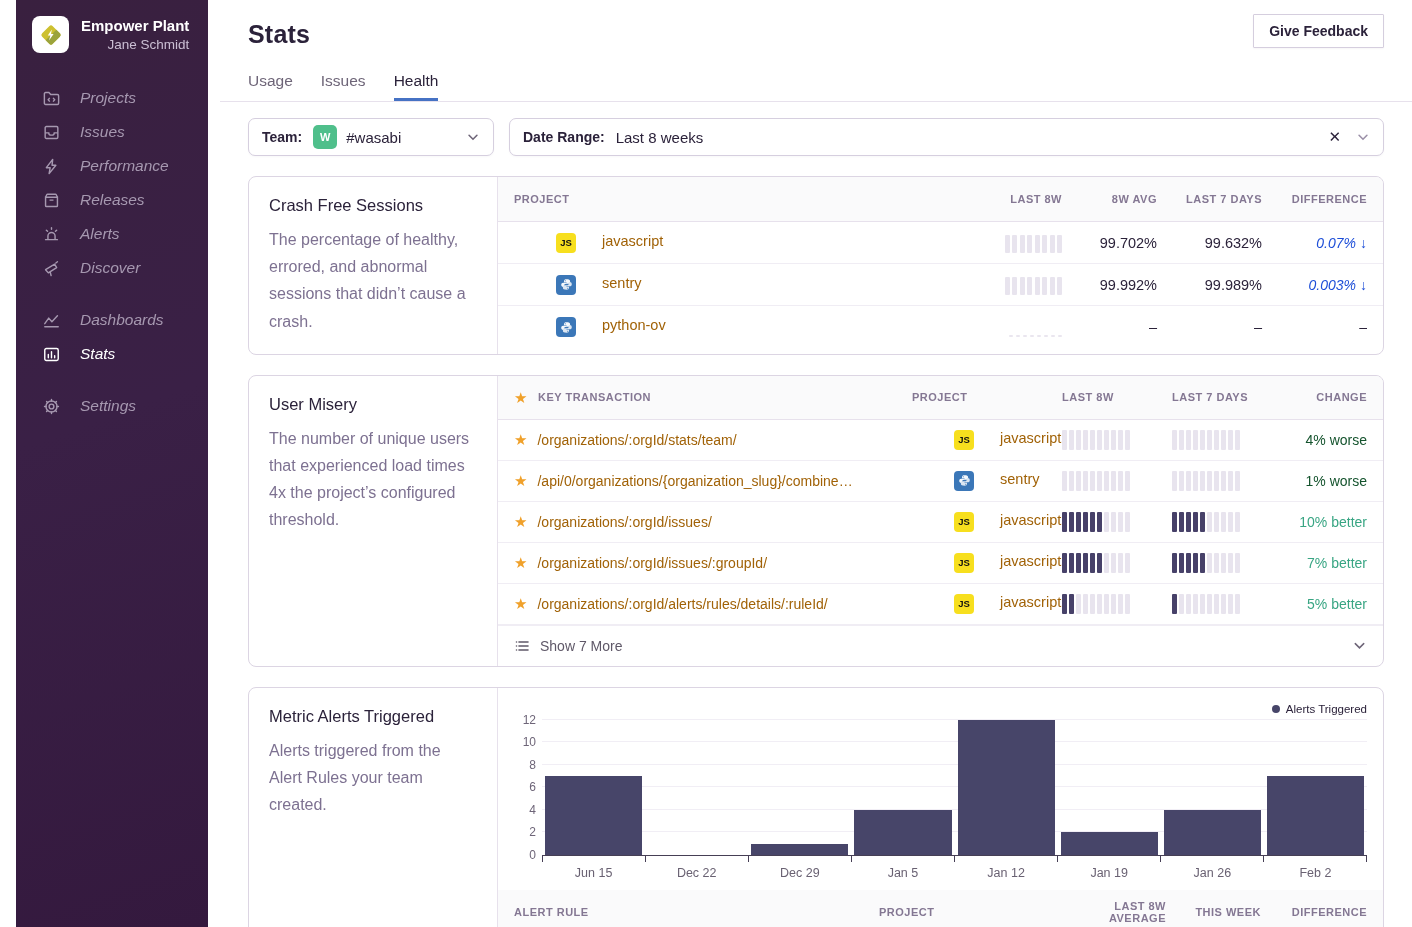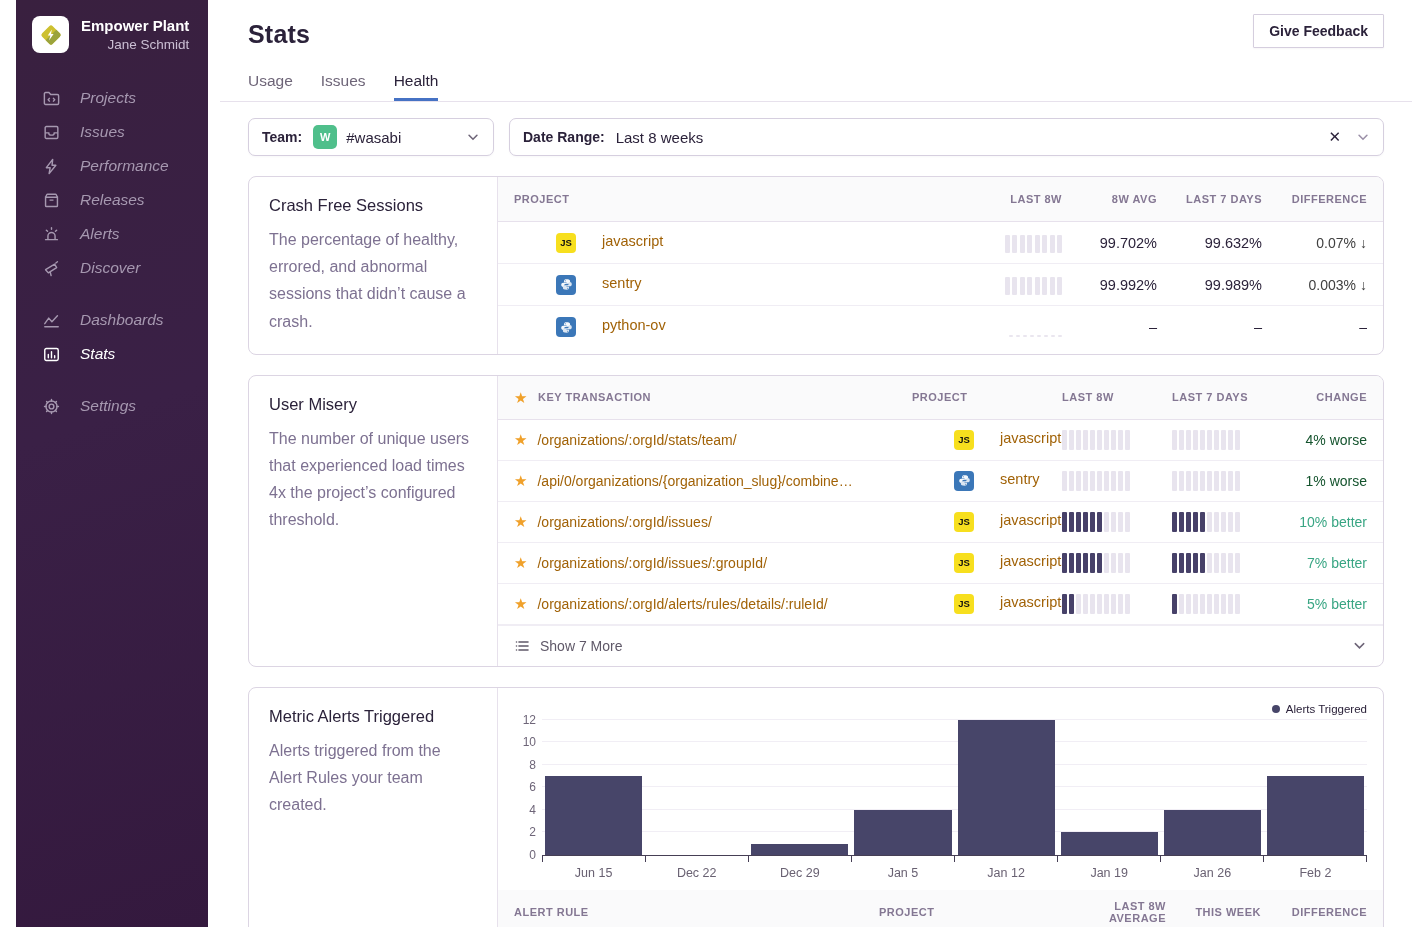--- a/index.html
+++ b/index.html
@@ -71,21 +71,21 @@
   .alert-grid { display:grid; grid-template-columns:1fr 185px 102px 95px 106px; padding:0 16px; align-items:center; }
 
   .proj { display:flex; align-items:flex-start; gap:26px;padding-left:42px; }
   .plat-icon { width:20px; height:20px; border-radius:4px; display:flex; align-items:center;
     justify-content:center; flex:0 0 auto; }
   .plat-js { background:#f7df1e; color:#111; font-size:9.5px; font-weight:bold; }
   .plat-py { background:#3b77b8; }
   .link { color:#a16207; font-size:14.5px; text-decoration:none; cursor:pointer; }
   .num { font-size:14.5px; color:#2b223a; display:flex; justify-content:flex-end; }
   .diff { font-size:14px; display:flex; justify-content:flex-end; gap:4px; }
-  .diff.down { color:#404040; }
+  .diff.down { color:#1d4ed8;font-style:italic; }
   .diff.none { color:#2b223a; }
 
   .spark { display:flex; align-items:flex-end; gap:2.5px; height:20px; }
   .spark .b { width:4.5px; border-radius:1px; }
   .spark-right { justify-content:flex-end; display:flex; }
 
   .star { color:#f0a12b; font-size:15px; line-height:1; margin-right:10px; }
   .keycell { display:flex; align-items:center; min-width:0; }
   .keycell .link { white-space:nowrap; overflow:hidden; text-overflow:ellipsis; font-size:14px; }
   .change { font-size:14px; text-align:right; }

